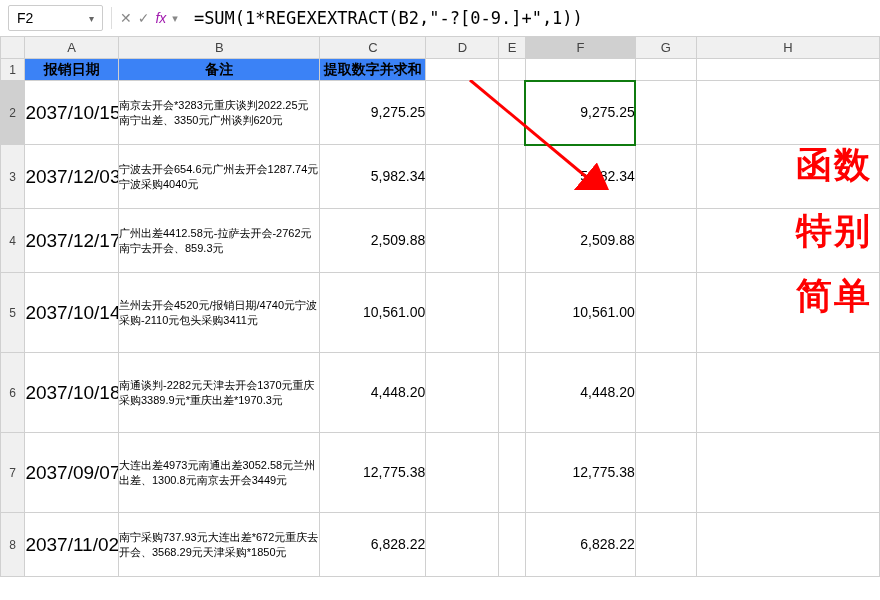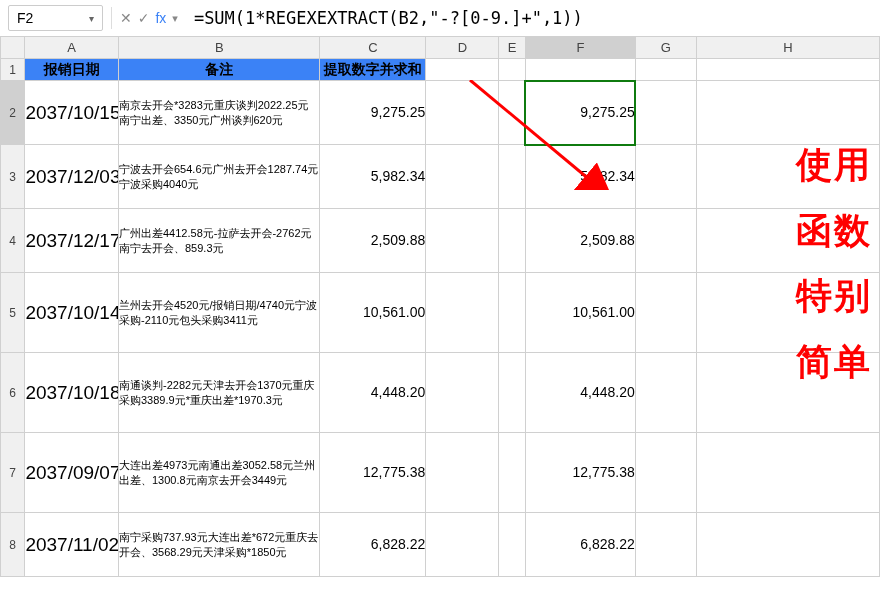--- a/index.html
+++ b/index.html
@@ -9,21 +9,21 @@
   .name-box { 
     border: 1px solid #ccc; background: #fff; width: 95px; height: 26px; 
     display: flex; align-items: center; padding: 0 8px; font-size: 14px;
     border-radius: 2px;
   }
   .name-dd { margin-left: auto; color: #666; font-size: 10px; }
   .divider-v { width: 1px; height: 22px; background: #ddd; margin: 0 8px; }
   .fx-controls { display: flex; align-items: center; gap: 6px; color: #888; font-size: 14px; }
   .fx-x { color: #888; }
   .fx-check { color: #888; }
-  .fx-label { color: #3b82f6; }
+  .fx-label { font-style: italic; color: #a21caf; }
   .formula-bar { 
     flex: 1; height: 26px; display: flex; align-items: center; 
     padding: 0 10px; font-size: 17px; font-family: Consolas, monospace;
     margin-left: 6px;
   }
   
   .sheet-wrap { position: relative; }
   .sheet { border-collapse: collapse; width: 100%; table-layout: fixed; }
   .sheet td, .sheet th { 
     border: 1px solid #d0d0d0; padding: 0; vertical-align: middle; 
@@ -222,18 +222,17 @@
 <svg class="arrow" viewBox="0 0 180 110">
   <defs>
     <marker id="ah" markerWidth="12" markerHeight="12" refX="2" refY="6" orient="auto">
       <path d="M0,0 L12,6 L0,12 Z" fill="#ff0000"></path>
     </marker>
   </defs>
   <line x1="30" y1="0" x2="150" y2="100" stroke="#ff0000" stroke-width="3" marker-end="url(#ah)"></line>
 </svg>
 
 <div class="big-label">
-  <div>使用</div>
   <div>函数</div>
   <div>特别</div>
   <div>简单</div>
 </div>
 </div>
 
 </body></html>

